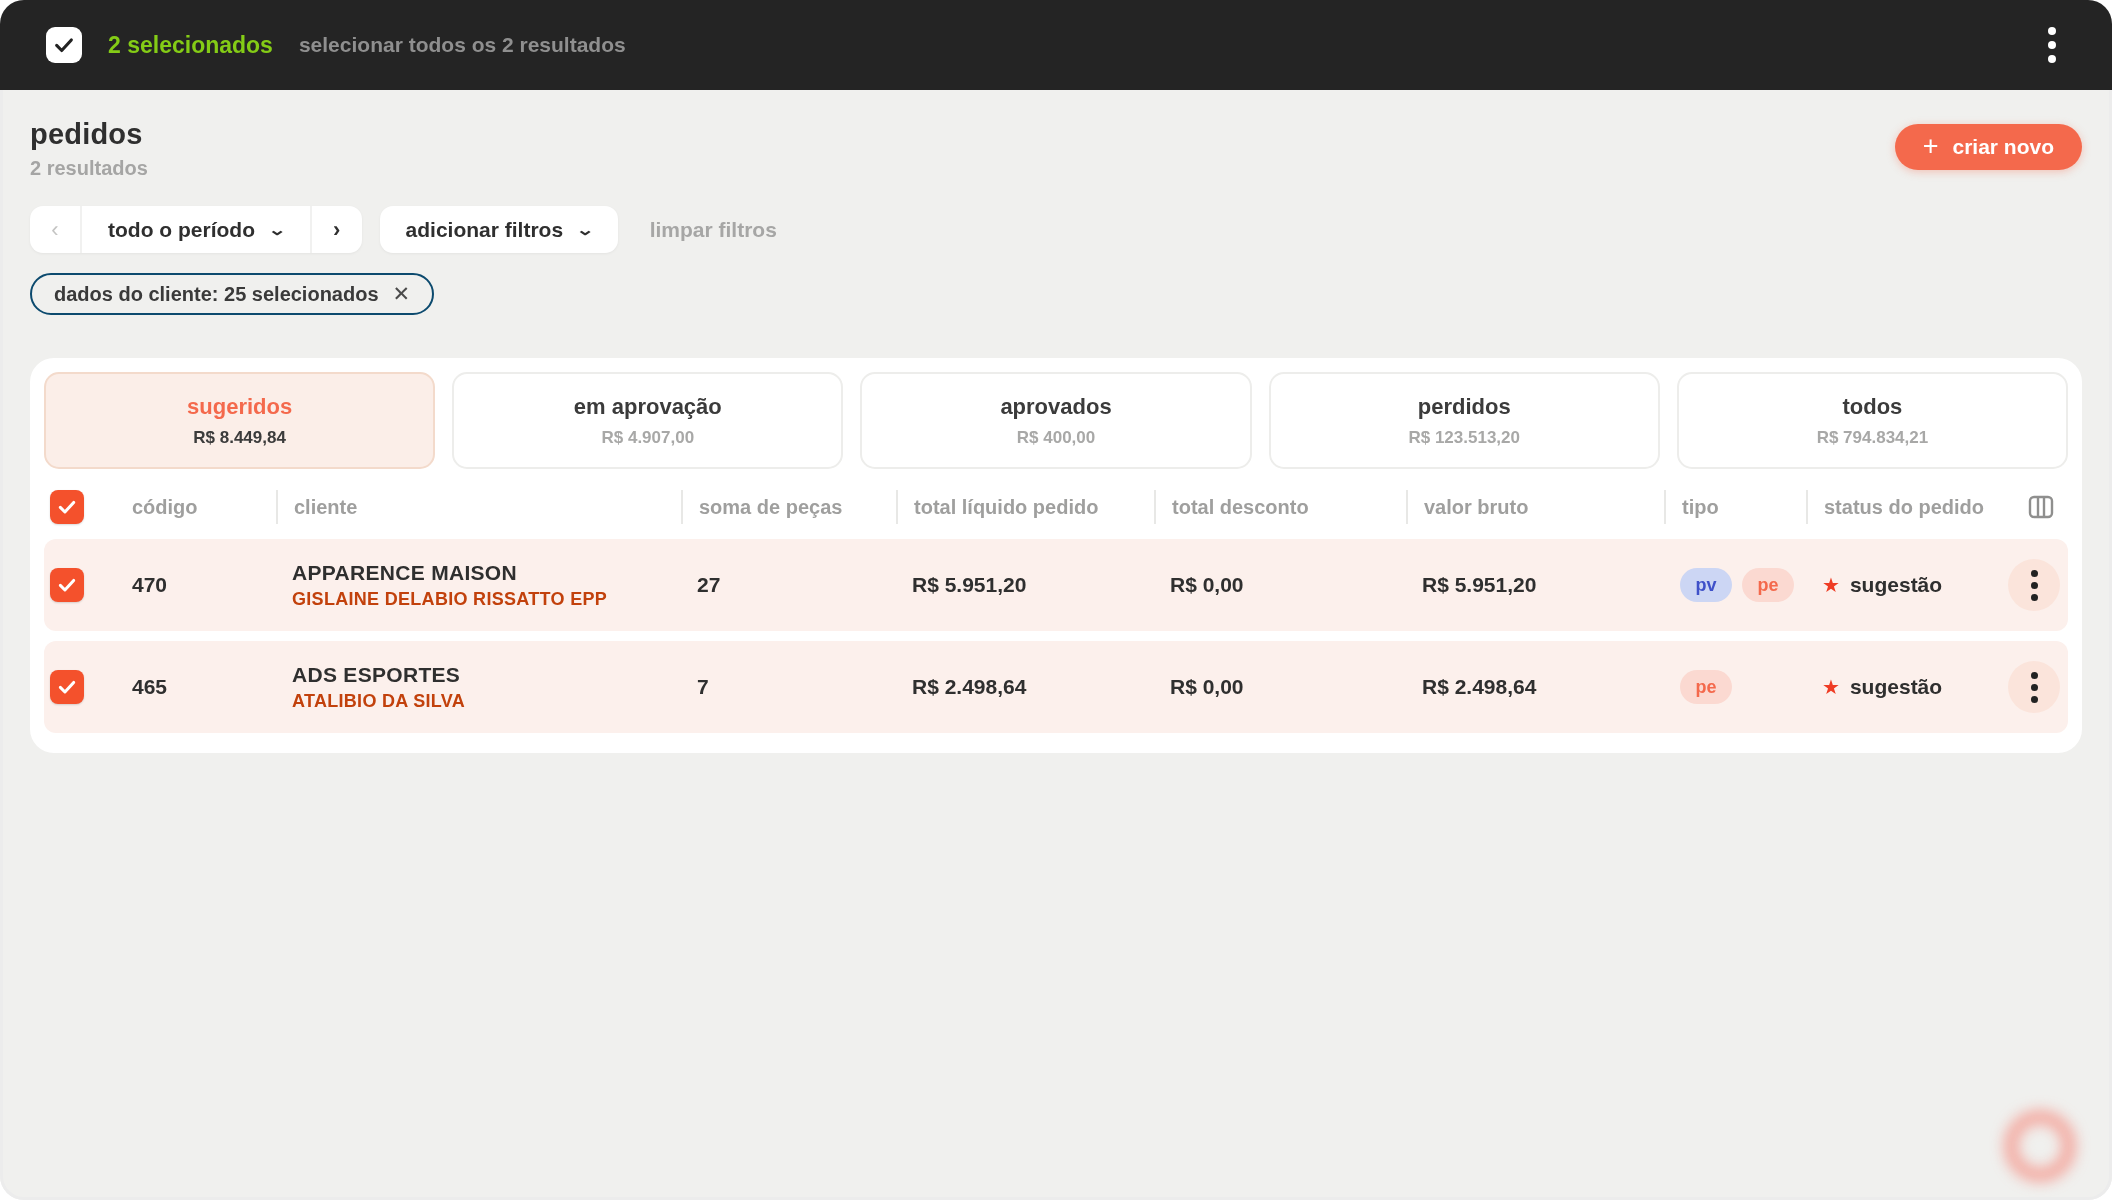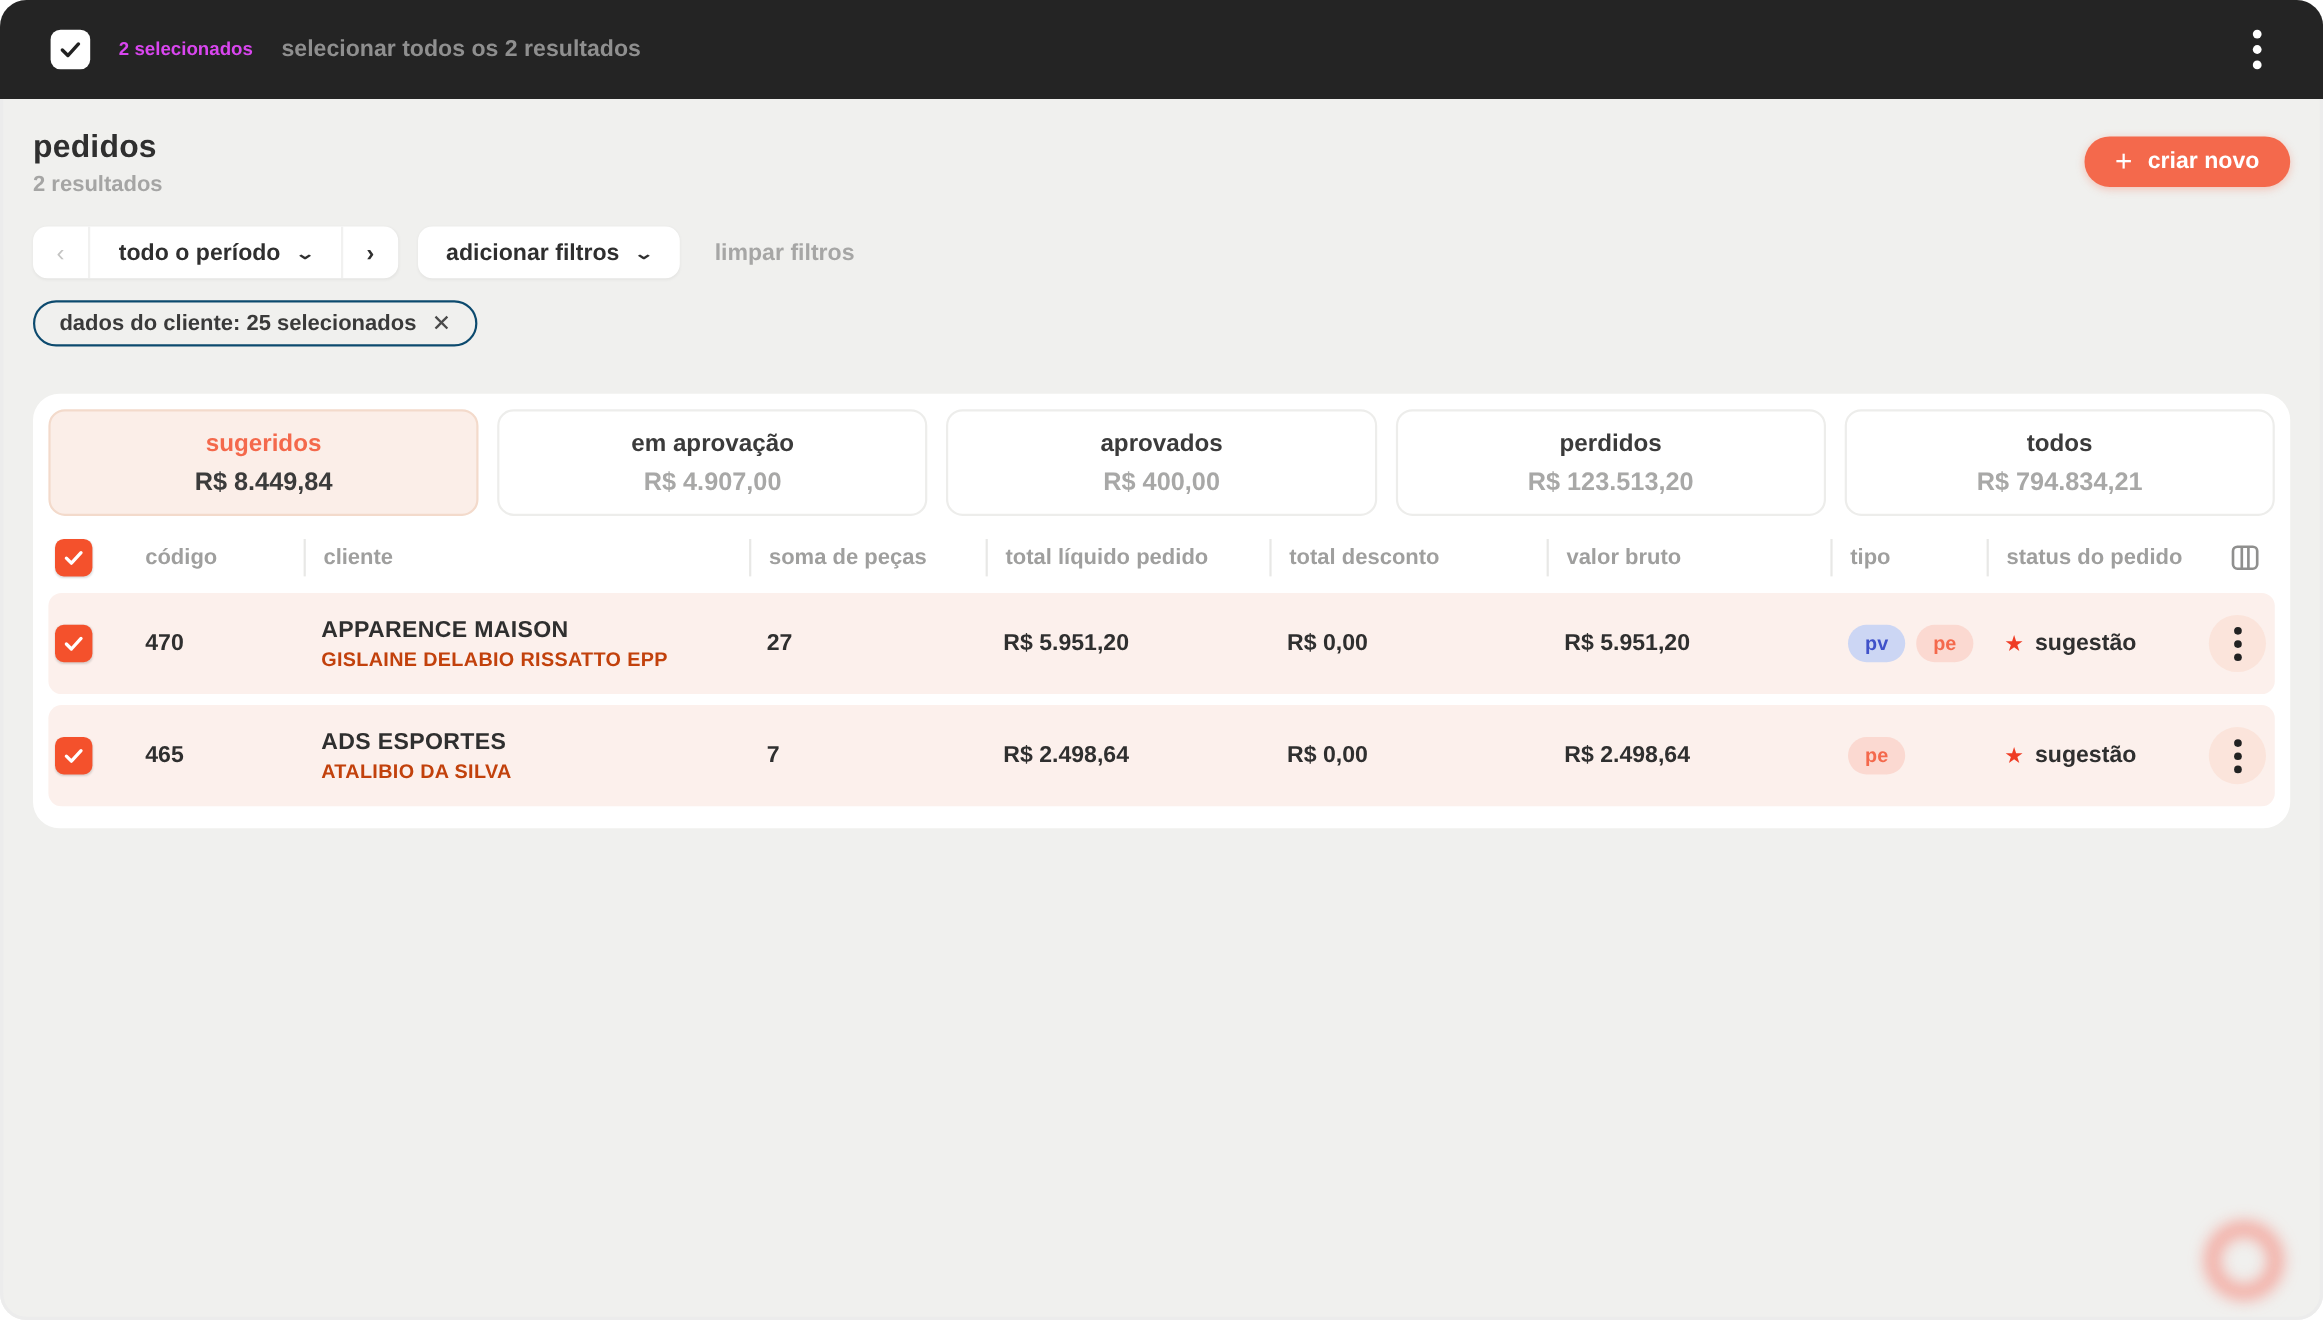--- a/index.html
+++ b/index.html
@@ -3,21 +3,21 @@
 <meta charset="utf-8">
 <style>
   * { margin:0; padding:0; box-sizing:border-box; }
   html,body { width:2112px; height:1200px; background:#ffffff; font-family:"Liberation Sans", sans-serif; }
   .window { position:relative; width:2112px; height:1200px; border-radius:24px; overflow:hidden; background:#f0f0ee; box-shadow:0 0 0 3px #ececec inset; }
 
   
   .selbar { height:90px; background:#242424; display:flex; align-items:center; padding:0 46px; gap:26px; }
   .selbar .cb { width:36px; height:36px; background:#ffffff; border-radius:9px; display:flex; align-items:center; justify-content:center; flex:0 0 auto; cursor:pointer; }
   .selbar .cb svg { width:22px; height:22px; }
-  .sel-count { color:#d946ef; font-size:17px; font-weight:bold; }
+  .sel-count { color:#84cc16; font-size:23px; font-weight:bold; }
   .sel-all { color:#8f8f8f; font-size:21px; font-weight:bold; cursor:pointer; }
   .selbar .kebab { margin-left:auto; display:flex; flex-direction:column; gap:6px; padding:10px; cursor:pointer; }
   .selbar .kebab i { width:8px; height:8px; border-radius:50%; background:#ffffff; display:block; }
 
   
   .content { position:relative; padding:28px 30px 0 30px; height:1110px; }
 
   .page-head { display:flex; align-items:flex-start; justify-content:space-between; }
   .page-title { font-size:29px; font-weight:bold; color:#2f2f2f; letter-spacing:0.2px; }
   .page-sub { font-size:20px; color:#a5a5a4; margin-top:6px; font-weight:bold; }
@@ -38,21 +38,21 @@
   .chip-row { margin-top:20px; }
   .chip { display:inline-flex; align-items:center; gap:14px; height:42px; padding:0 22px; border:2px solid #0c4a6e; border-radius:22px; font-size:20px; font-weight:bold; color:#3a3a3a; cursor:pointer; background:transparent; }
   .chip .x { font-size:21px; color:#4a4a4a; font-weight:normal; }
 
   
   .card { margin-top:43px; background:#ffffff; border-radius:24px; padding:14px 14px 10px 14px; }
 
   .tabs { display:flex; gap:17px; }
   .tab { flex:1; height:97px; background:#ffffff; border:2px solid #ededeb; border-radius:15px; display:flex; flex-direction:column; align-items:center; justify-content:center; gap:8px; cursor:pointer; }
   .tab .t-label { font-size:22px; font-weight:bold; color:#3b3b3b; }
-  .tab .t-value { font-size:23px; color:#a8a8a7; font-weight:bold; }
+  .tab .t-value { font-size:17px; color:#a8a8a7; font-weight:bold; }
   .tab.active { background:#fbeee8; border-color:#f3dacb; }
   .tab.active .t-label { color:#f4694c; }
   .tab.active .t-value { color:#3b3b3b; }
 
   
   .tgrid { display:grid; grid-template-columns:72px 160px 405px 215px 258px 252px 258px 142px 182px 80px; align-items:center; }
   .thead { height:64px; margin-top:6px; }
   .thead .th { font-size:20px; color:#9f9f9e; font-weight:bold; padding-left:16px; height:34px; display:flex; align-items:center; }
   .thead .th.sep { border-left:2px solid #e8e8e6; }
   .thead .th-check { padding-left:6px; }

